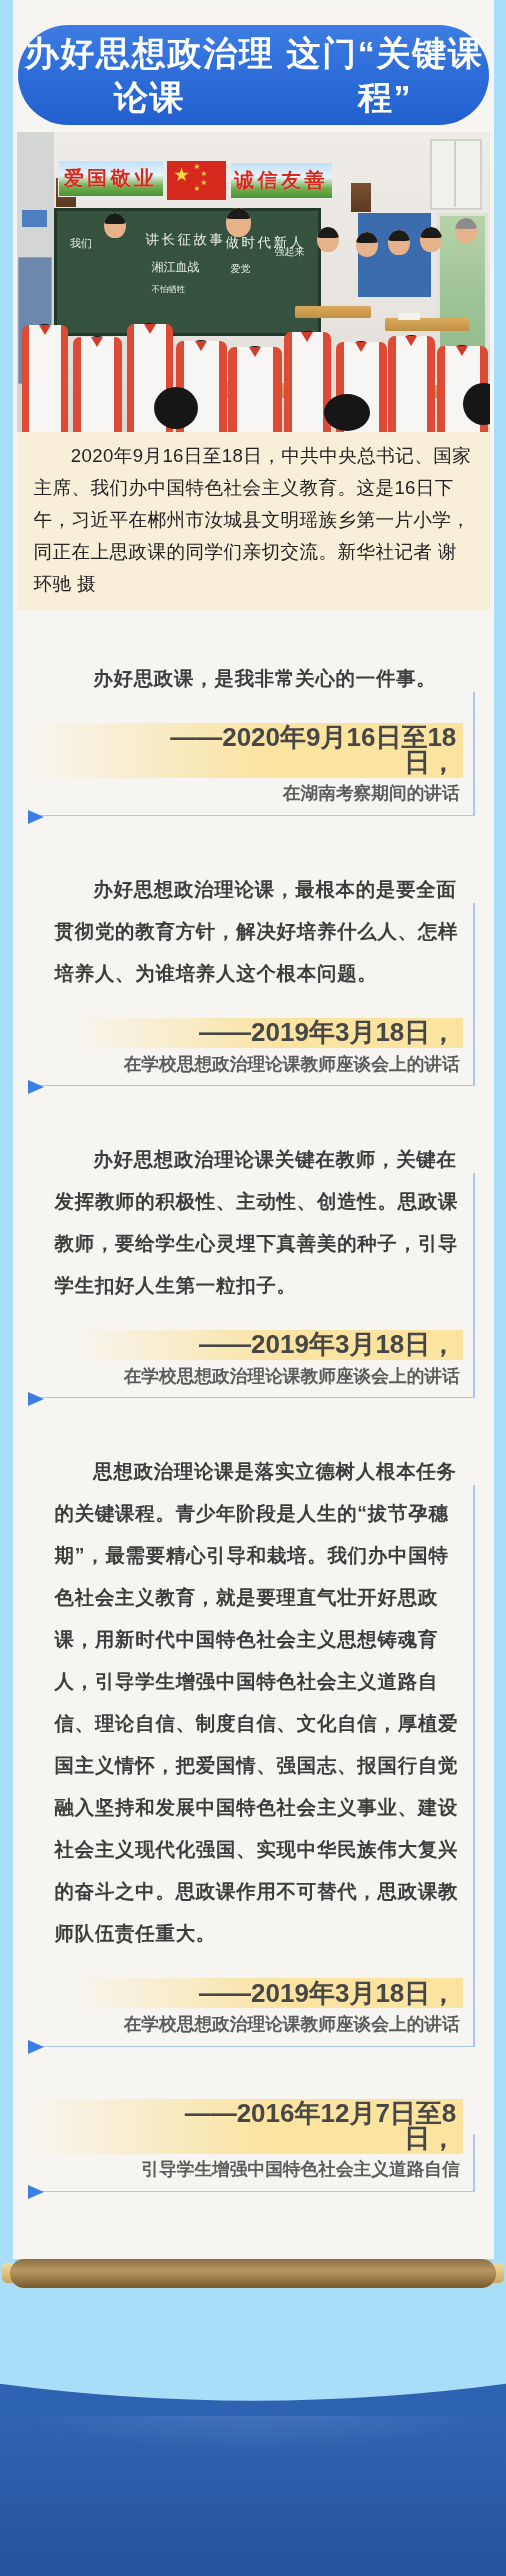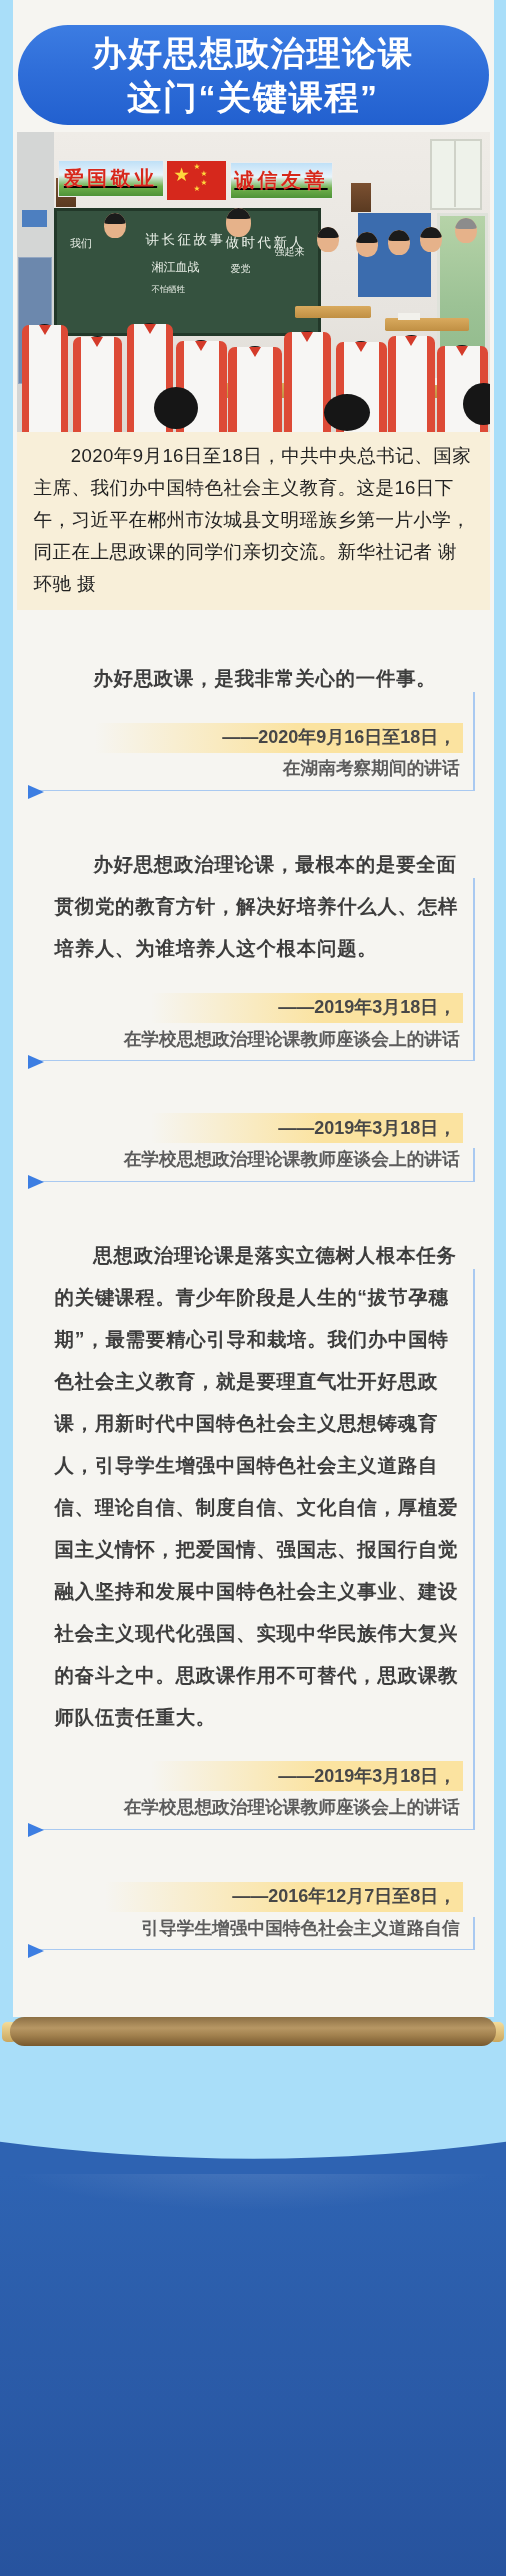--- a/index.html
+++ b/index.html
@@ -10,32 +10,32 @@
   *{margin:0;padding:0;box-sizing:border-box;}
   html,body{width:506px;}
   body{font-family:"Liberation Sans","DejaVu Sans",sans-serif;background:var(--page_bg);}
   #page{width:506px;height:2576px;overflow:hidden;display:flex;flex-direction:column;background:var(--page_bg);}
 
   
   .paper{width:481px;margin:0 auto;background:var(--paper);padding:25px 0 15px 0;}
 
   .title-pill{width:471px;height:100px;margin:0 auto;border-radius:52px;
     background:linear-gradient(180deg,#3c7ce2 0%,var(--title_blue) 45%,var(--title_blue_dark) 100%);
-    display:flex;flex-direction:column;justify-content:center;align-items:center;}
+    display:flex;justify-content:center;align-items:center;}
   .title-pill div{color:#ffffff;font-size:34px;font-weight:700;letter-spacing:1.7px;line-height:44px;text-align:center;}
 
   
   .media{width:473px;margin:6.8px auto 0;}
   .photo{position:relative;width:473px;height:300px;background:linear-gradient(180deg,#efece7 0%,#e7e4df 60%,#ddd9d2 100%);overflow:hidden;}
   .photo *{position:absolute;}
   .ph-leftwall{left:0;top:0;width:37px;height:300px;background:#d4d6d5;}
   .ph-sign{left:5px;top:78px;width:25px;height:17px;background:#4d7fc0;}
   .ph-poster{left:1.7px;top:125px;width:34px;height:127px;background:#6c88ad;border:1.7px solid #93a7c2;}
   .ph-banner{height:37px;border:1.7px solid #ececec;display:flex;align-items:center;justify-content:center;
-    background:linear-gradient(180deg,#bfe0f7 0%,#e8f4fc 40%,#6fb04c 72%,#4f9338 100%);text-decoration:underline;}
+    background:linear-gradient(180deg,#bfe0f7 0%,#e8f4fc 40%,#6fb04c 72%,#4f9338 100%);}
   .ph-banner span{position:static;color:var(--banner_red);font-weight:700;font-size:20px;letter-spacing:3.4px;white-space:nowrap;
     text-shadow:0 0 0.8px #ffffff;}
   .ph-banner.bl{left:41px;top:28px;width:106px;}
   .ph-banner.br{left:213px;top:30px;width:103px;}
   .ph-flag{left:150px;top:29px;width:59px;height:39px;background:var(--banner_red);}
   .ph-flag i{position:absolute;color:#ffd83d;font-style:normal;}
   .ph-speaker{width:20px;height:29px;background:linear-gradient(180deg,#7b5031,#5a3a21);}
   .ph-blackboard{left:37px;top:76px;width:267px;height:128px;background:#35523f;border:3.4px solid #223829;}
   .chalk{position:absolute;color:#e9efe7;white-space:nowrap;}
   .ph-blueboard{left:341px;top:81px;width:73px;height:84px;background:#3b6cae;}
@@ -63,21 +63,21 @@
   .caption p{font-size:18.6px;line-height:32px;color:#222222;text-indent:2em;letter-spacing:0.4px;}
 
   
   .quotes{padding:47px 18.6px 0 17px;}
   .quote{position:relative;margin-bottom:52px;padding:0 0 6.8px 0;border-bottom:1.7px solid var(--quote_border);font-weight:bold;}
   .quote:before{content:'';position:absolute;right:0px;top:35px;bottom:0;width:1.7px;background:var(--quote_border);}
   .quote:after{content:'';position:absolute;left:-1.7px;bottom:-8.4px;width:0;height:0;
     border-left:16px solid var(--triangle_blue);border-top:7.6px solid transparent;border-bottom:7.6px solid transparent;}
   .quote p{font-size:19.4px;line-height:42px;color:#3d3d3d;letter-spacing:0.8px;text-indent:2em;padding:0 11.8px 0 25px;}
   .attr{margin-top:23.6px;text-align:right;padding-right:11.8px;}
-  .attr .date{display:inline-block;font-size:18px;color:#474747;line-height:25px;
+  .attr .date{display:inline-block;font-size:26px;color:#474747;line-height:25px;
     background:linear-gradient(90deg,rgba(251,227,160,0) 0%,var(--highlight) 55%);padding:2.5px 6.8px 2.5px 127px;}
   .attr .venue{display:block;font-size:17.7px;color:#5c5c5c;line-height:29px;margin-top:1.7px;padding-right:3.4px;}
 
   
   .roller{position:relative;width:506px;height:29px;flex:0 0 auto;}
   .roller-knob{position:absolute;width:15px;height:20px;top:4.2px;border-radius:5px;
     background:linear-gradient(180deg,#f3dc9b,#caa65e);}
   .roller-knob.lk{left:1.7px;} .roller-knob.rk{right:1.7px;}
   .roller-bar{position:absolute;left:10px;right:10px;top:0;height:29px;border-radius:14.3px;
     background:linear-gradient(180deg,#8c6f44 0%,#b79764 38%,#a3824f 62%,#77592f 100%);}
@@ -238,20 +238,21 @@
 
       <div class="quote">
         <p>办好思想政治理论课，最根本的是要全面贯彻党的教育方针，解决好培养什么人、怎样培养人、为谁培养人这个根本问题。</p>
         <div class="attr">
           <span class="date">——2019年3月18日，</span>
           <span class="venue">在学校思想政治理论课教师座谈会上的讲话</span>
         </div>
       </div>
 
       <div class="quote">
+        <p>办好思想政治理论课关键在教师，关键在发挥教师的积极性、主动性、创造性。思政课教师，要给学生心灵埋下真善美的种子，引导学生扣好人生第一粒扣子。</p>
         <div class="attr">
           <span class="date">——2019年3月18日，</span>
           <span class="venue">在学校思想政治理论课教师座谈会上的讲话</span>
         </div>
       </div>
 
       <div class="quote">
         <p>思想政治理论课是落实立德树人根本任务的关键课程。青少年阶段是人生的“拔节孕穗期”，最需要精心引导和栽培。我们办中国特色社会主义教育，就是要理直气壮开好思政课，用新时代中国特色社会主义思想铸魂育人，引导学生增强中国特色社会主义道路自信、理论自信、制度自信、文化自信，厚植爱国主义情怀，把爱国情、强国志、报国行自觉融入坚持和发展中国特色社会主义事业、建设社会主义现代化强国、实现中华民族伟大复兴的奋斗之中。思政课作用不可替代，思政课教师队伍责任重大。</p>
         <div class="attr">
           <span class="date">——2019年3月18日，</span>

